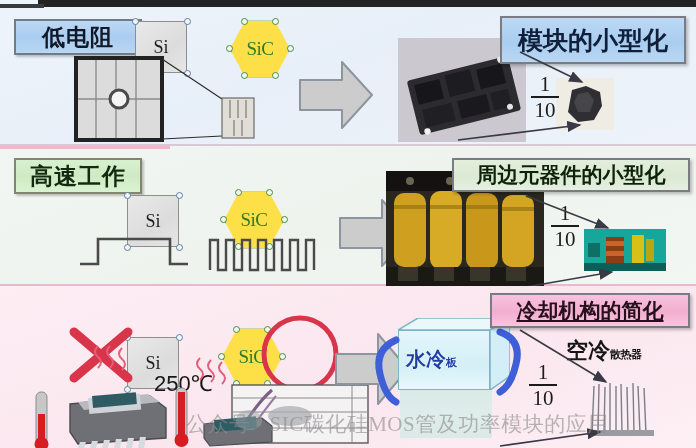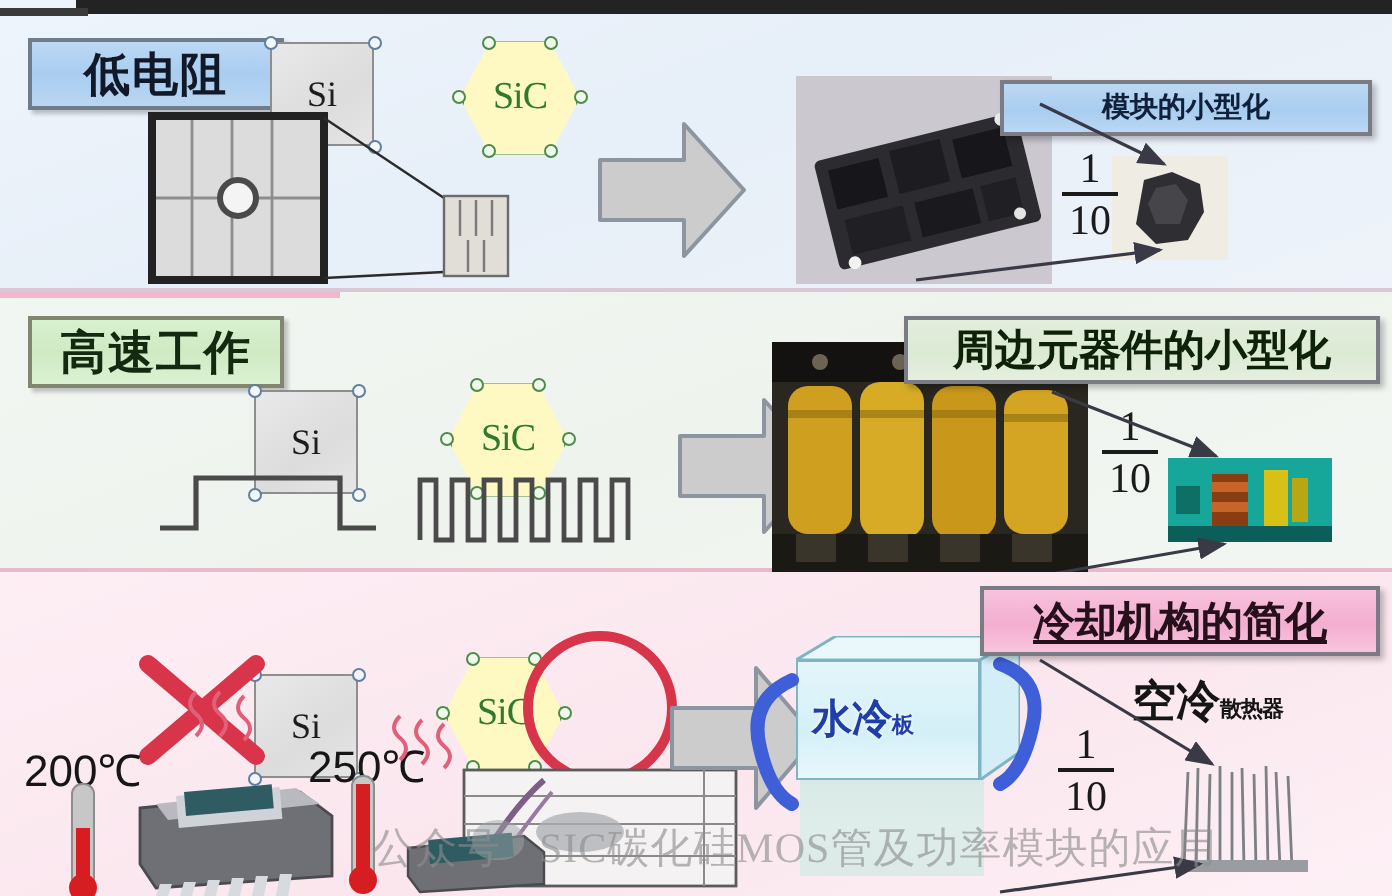--- a/index.html
+++ b/index.html
@@ -50,23 +50,23 @@
           background: linear-gradient(180deg,#f7c3dc 0%,#f2b0d0 50%,#f7c6de 100%);
           color:#1a1016; border-color:#8a7480; }
 
   
   .callout {
     position:absolute; display:flex; align-items:center; justify-content:center;
     font-weight:bold; white-space:nowrap;
     border:2px solid #7b7b85;
     box-shadow: 2px 2px 3px rgba(0,0,0,0.25);
   }
-  #out1 { left:500px; top:16px; width:186px; height:28px; font-size:14px;
+  #out1 { left:500px; top:16px; width:186px; height:48px; font-size:25px;
           background: linear-gradient(180deg,#bcd8f4 0%,#a9cdf0 55%,#bad7f3 100%);
-          color:#10203a;margin-top:24px; }
+          color:#10203a; }
   #out2 { left:452px; top:158px; width:238px; height:34px; font-size:21px;
           background: linear-gradient(180deg,#e3eedd 0%,#dbead3 55%,#e5efdf 100%);
           color:#0d2208; }
   #out3 { left:490px; top:293px; width:200px; height:35px; font-size:21px;
           background: linear-gradient(180deg,#f8c2dd 0%,#f3aed0 55%,#f8c5de 100%);
           color:#26101c;text-decoration:underline; }
 
   
   .si-box { position:absolute;text-align:center; }
   .si-box .body {
@@ -86,21 +86,21 @@
   .hn-br { left:55.5px; top:55.5px; }
 
   #si1 { left:128px; top:14px; width:66px; height:66px; }
   #si2 { left:120px; top:188px; width:66px; height:66px; }
   #si3 { left:120px; top:330px; width:66px; height:66px; }
 
   
   .sic { position:absolute; width:72px; height:70px; }
   .sic .hex {
     position:absolute; left:6px; top:5px; width:60px; height:60px;
-    background:#fef9c3; border:2px solid #4f8a49;
+    background:#fde047; border:2px solid #4f8a49;
     clip-path: polygon(25% 3%, 75% 3%, 100% 50%, 75% 97%, 25% 97%, 0% 50%);
     display:flex; align-items:center; justify-content:center;
   }
   .sic .lbl {
     font-size:19px; color:#2f7a2c; font-family:"Liberation Serif", serif;
     font-weight:normal; letter-spacing:-0.5px;
   }
   .sic .node {
     position:absolute; width:7px; height:7px; border-radius:50%;
     background:#eefaea; border:1.5px solid #4f8a49;
@@ -403,21 +403,20 @@
   </div>
 
   <svg class="lay">
     <g stroke="#d8354a" stroke-width="9" stroke-linecap="round">
       <line x1="74" y1="332" x2="128" y2="378"></line>
       <line x1="128" y1="332" x2="74" y2="378"></line>
     </g>
     <circle cx="300" cy="354" r="36" fill="none" stroke="#d8354a" stroke-width="5"></circle>
   </svg>
 
-  <div class="temp" id="t1">200℃</div>
   <div class="temp" id="t2">250℃</div>
 
   <svg class="lay">
 
     <g>
       <rect x="36" y="392" width="11" height="52" rx="5" fill="#c7c7c7" stroke="#8d8d8d" stroke-width="1"></rect>
       <rect x="38" y="414" width="7" height="30" fill="#d61d22"></rect>
       <circle cx="41.5" cy="444" r="7" fill="#d61d22"></circle>
     </g>
 

